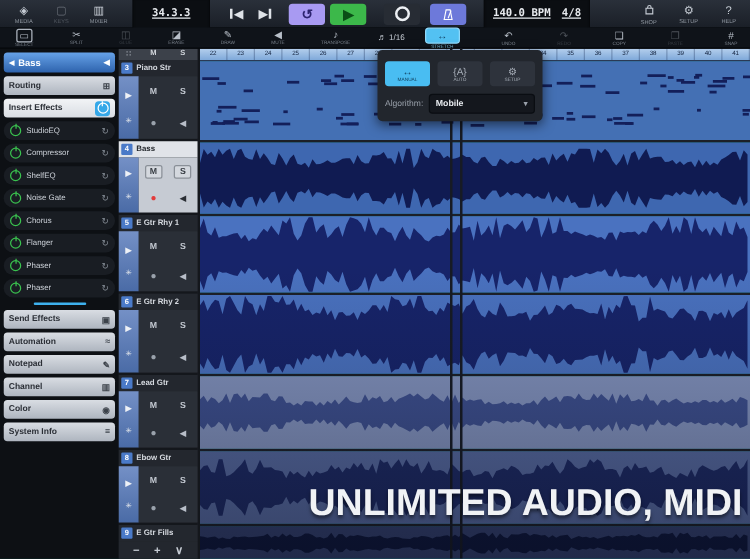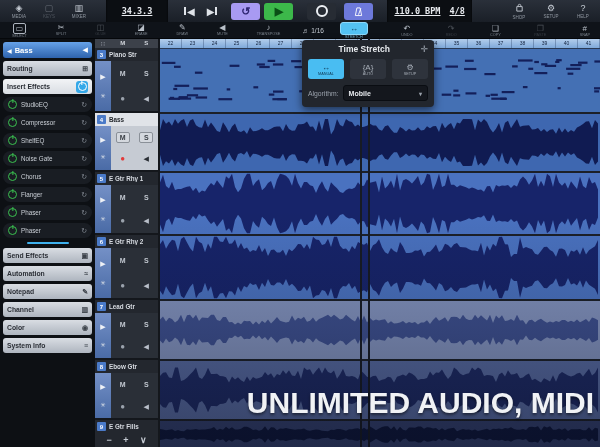--- a/index.html
+++ b/index.html
@@ -197,21 +197,21 @@
     <div class="padbtn rec">
         <span class="reccircle"></span>
       </div>
     <div class="padbtn metro">
       <svg width="9" height="11" viewBox="0 0 10 11">
         <path d="M3.2 1.5 L6.8 1.5 L8.5 10 L1.5 10 Z" fill="none" stroke="#ffffff" stroke-width="1"></path>
         <line x1="5" y1="9" x2="7.6" y2="2" stroke="#ffffff" stroke-width="1"></line>
       </svg>
     </div>
     <div class="lcd bpmbox">
-      <span>110.0 BPM</span>
+      <span>140.0 BPM</span>
       <span>4/8</span>
     </div>
     <div class="tbgroup rgroup">
       <div class="tbbtn">
         <span class="g">
           <svg width="9" height="9" viewBox="0 0 10 10">
               <path d="M2 4 h6 v5 h-6 z" fill="none" stroke="#c6ccd4" stroke-width="1"></path>
               <path d="M3.5 4 V3 a1.5 1.5 0 0 1 3 0 v1" fill="none" stroke="#c6ccd4" stroke-width="1"></path>
             </svg>
         </span>
@@ -677,24 +677,20 @@
       </div>
     <div class="vline" style="left:200px;"></div>
     <div class="vline" style="left:208px;"></div>
     <div class="shade"></div>
     <div class="bigtext">
       <div>UNLIMITED AUDIO, MIDI</div>
     </div>
   </div>
 
   <div class="popup">
-    <div class="ptitle">
-      <span class="t">Time Stretch</span>
-      <span class="mv">✛</span>
-    </div>
     <div class="pmodes">
 
     <div class="mode active">
           <span class="mg">↔</span>
           <span class="ml">MANUAL</span>
         </div>
         <div class="mode">
           <span class="mg">{A}</span>
           <span class="ml">AUTO</span>
         </div>

